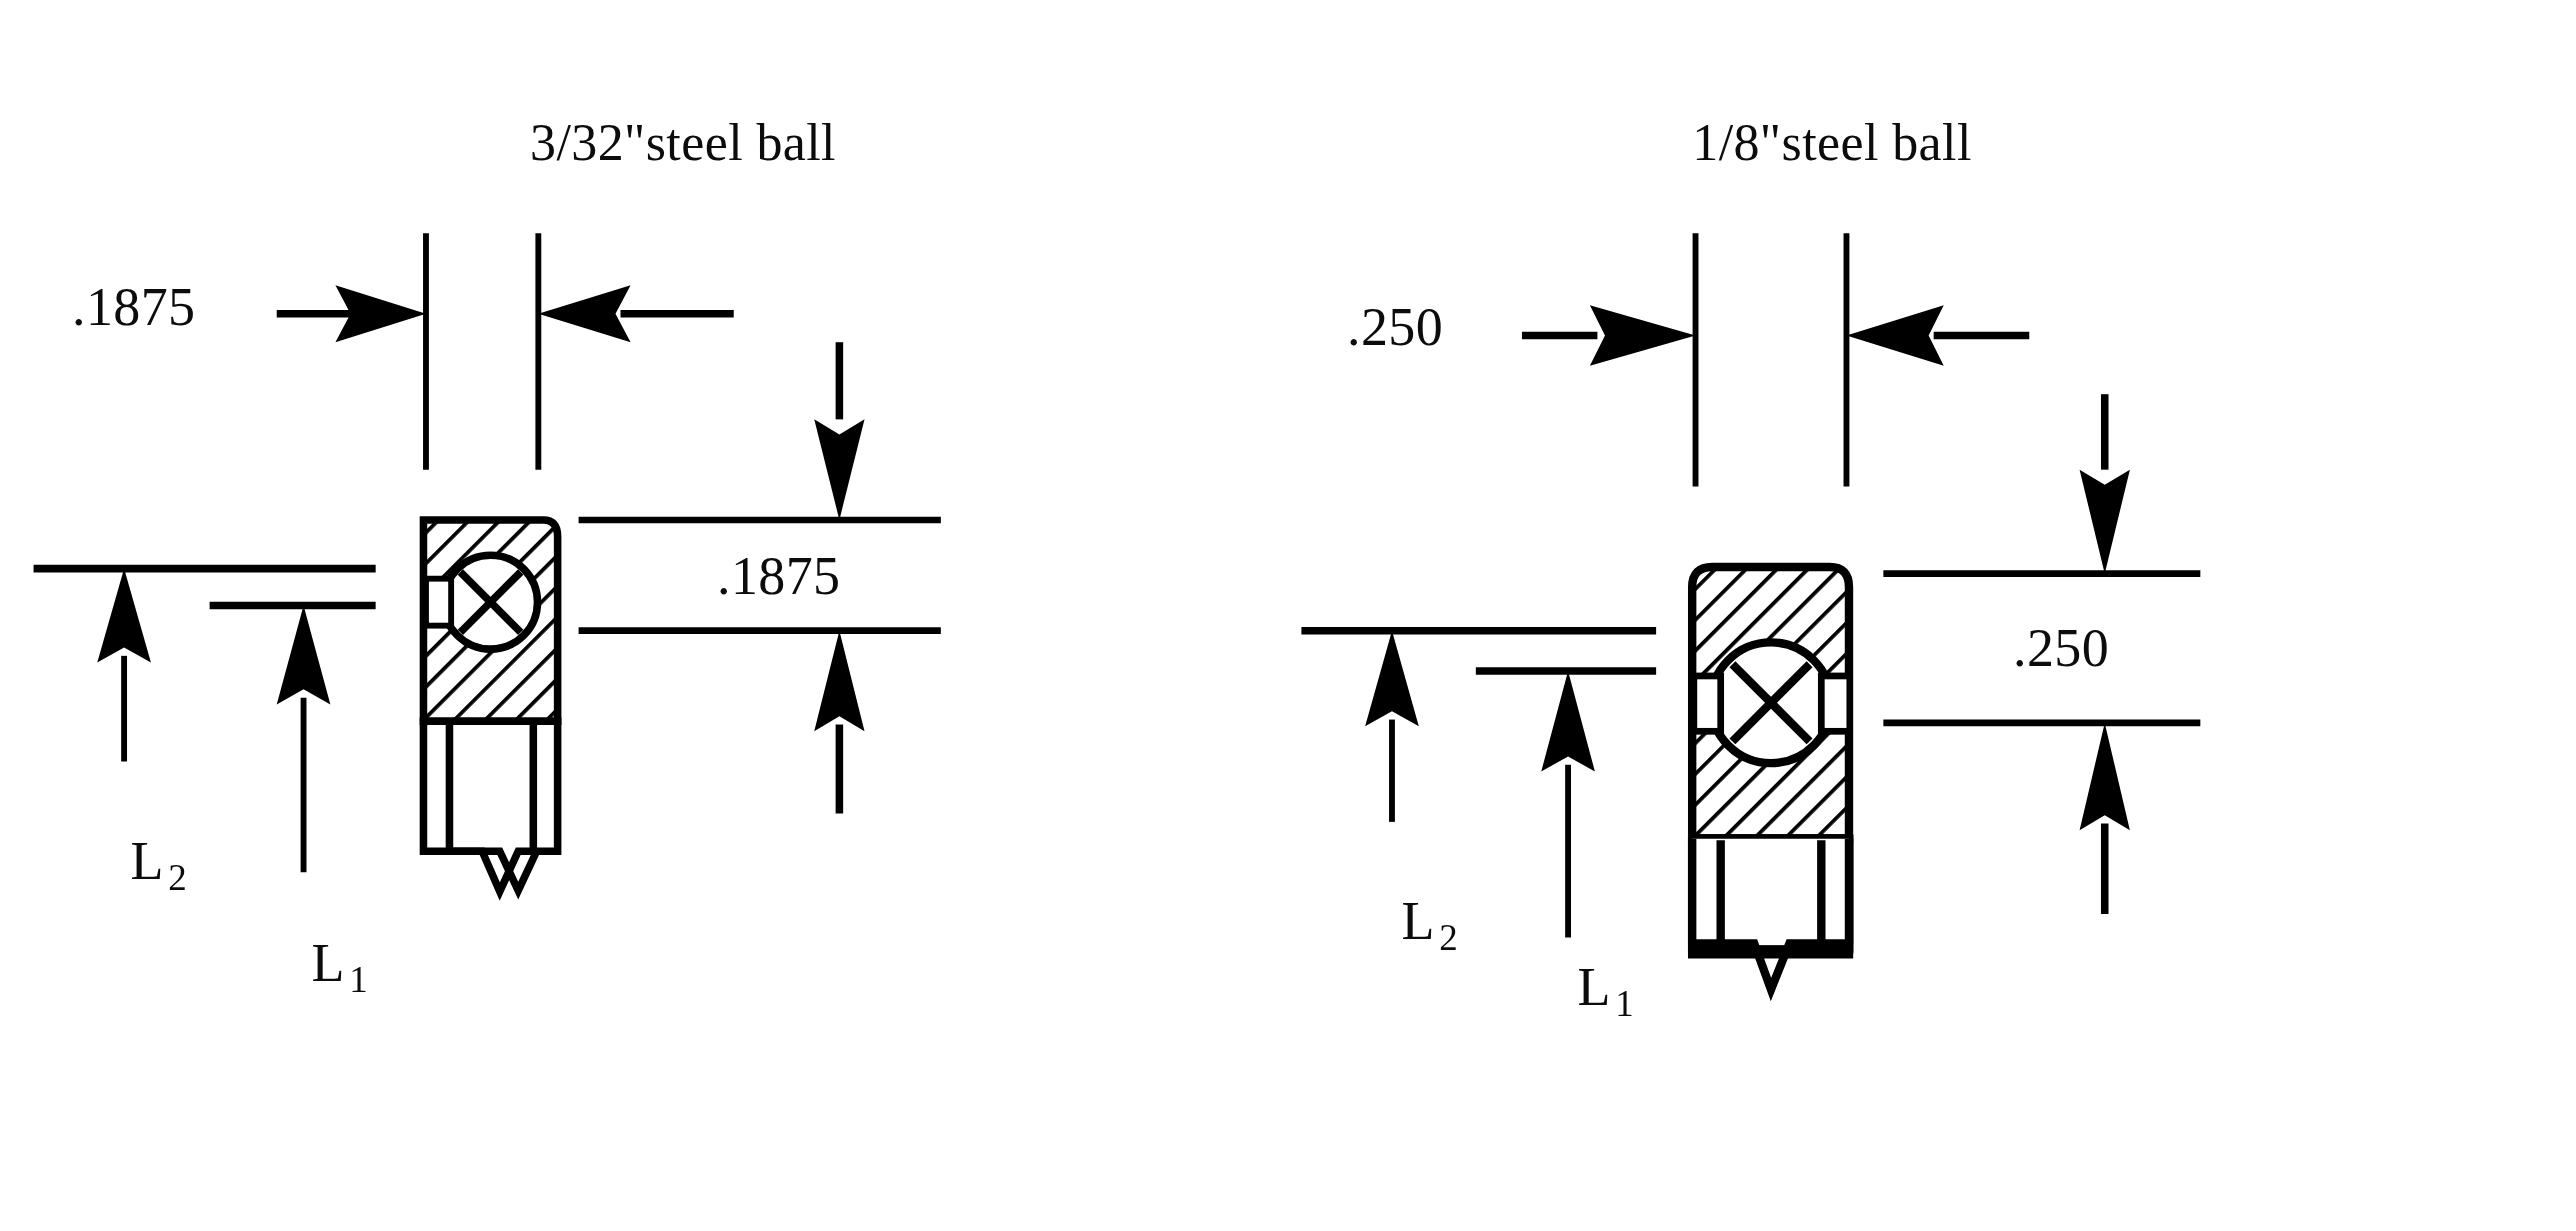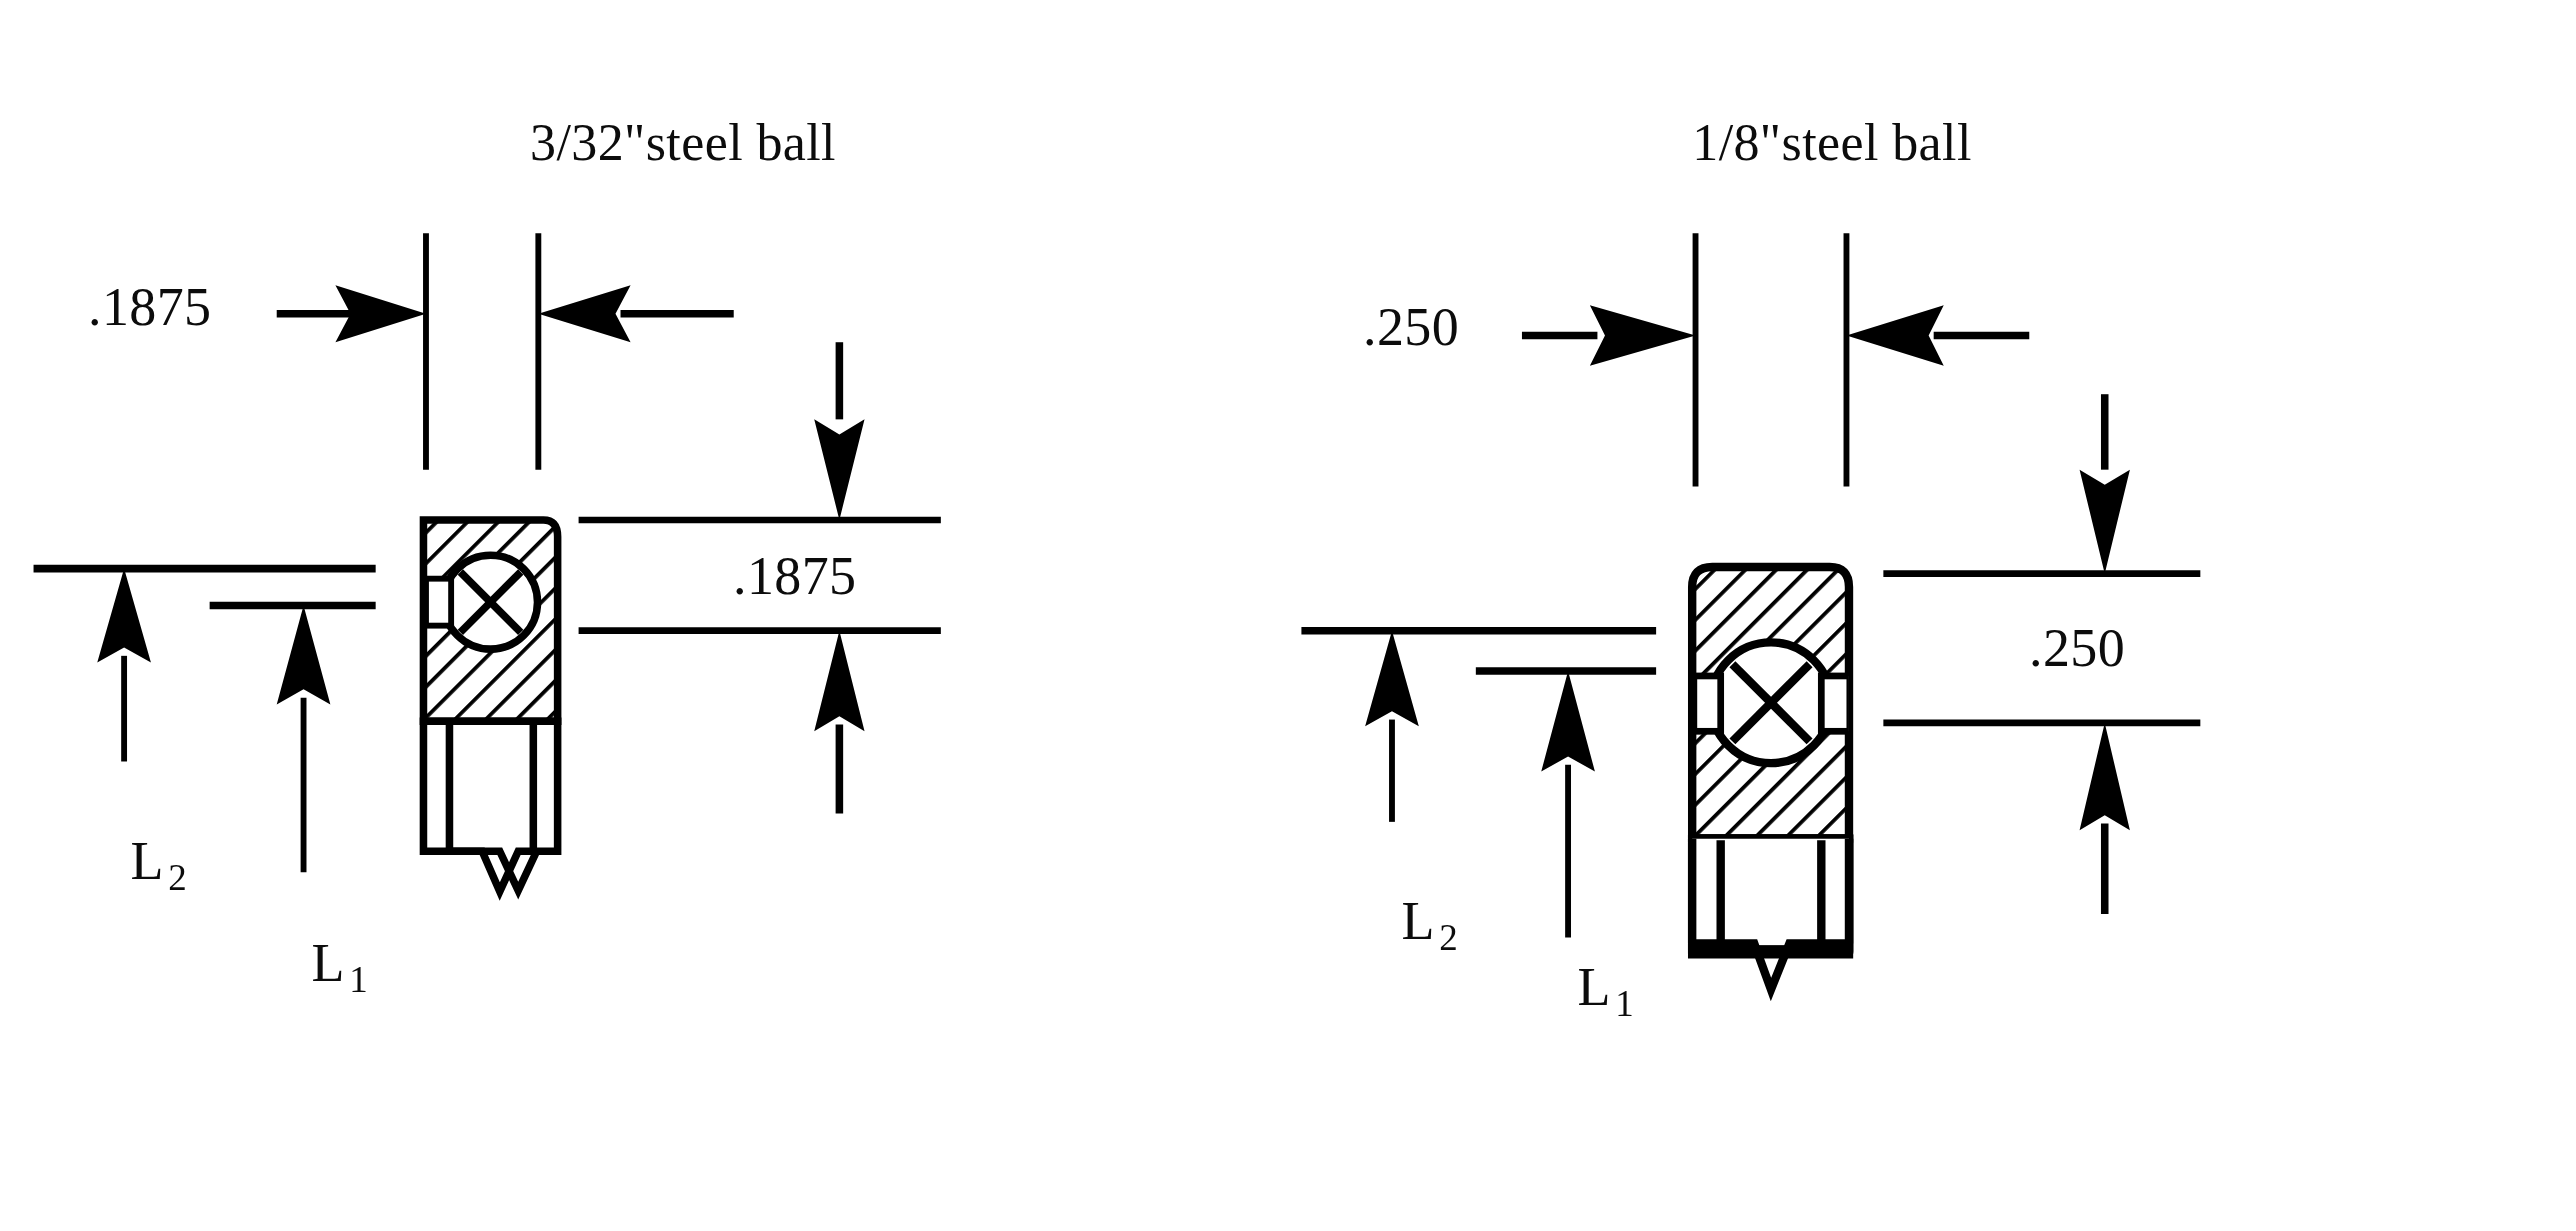--- a/index.html
+++ b/index.html
@@ -34,21 +34,20 @@
     font-family: "Liberation Serif", "DejaVu Serif", serif;
     color: #0c0c0c;
     line-height: 1;
     letter-spacing: 0.4px;
   }
   .title-text {
     font-size: 52px;
   }
   .dim-text {
     font-size: 54px;
-    margin-left: 16px;
   }
   .lvar {
     font-size: 54px;
     text-align: center;
   }
   .lvar .sub {
     font-size: 37px;
     vertical-align: -0.30em;
     padding-left: 4.2px;
   }

